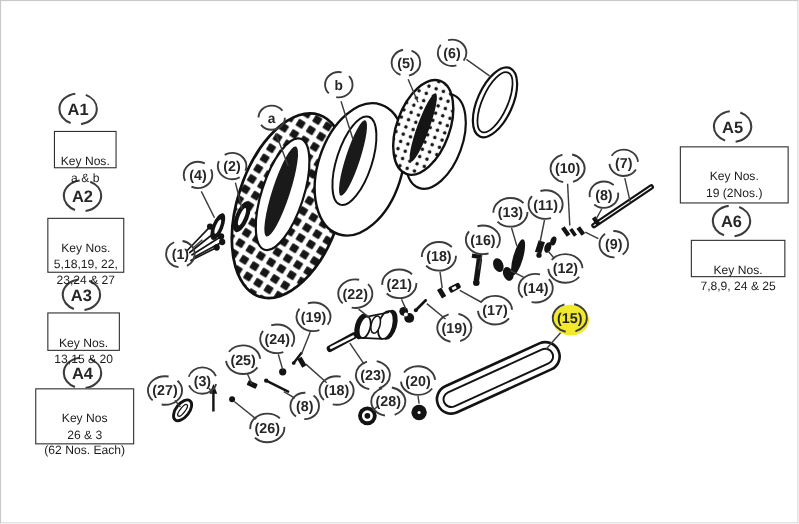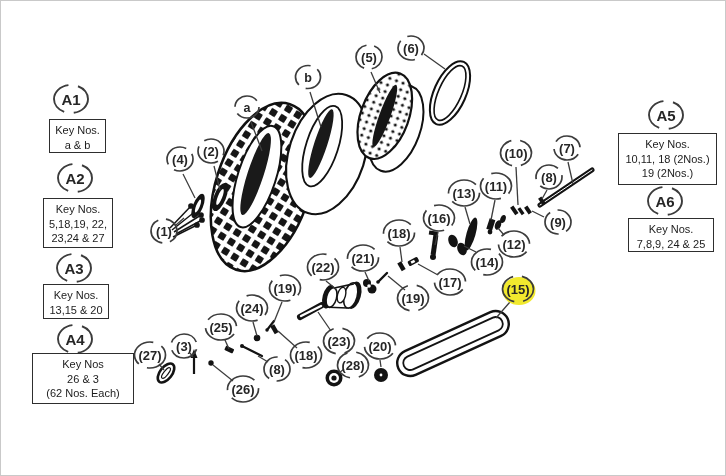--- a/index.html
+++ b/index.html
@@ -5,21 +5,21 @@
   html,body{margin:0;padding:0;background:#fff;}
   #stage{
     position:relative;width:726px;height:476px;background:#ffffff;
     border:1px solid #c9c9c9;box-sizing:border-box;overflow:hidden;
     font-family:"Liberation Sans", sans-serif;
   }
   #diagram-svg{position:absolute;left:0;top:0;}
   .panel-box{
     position:absolute;border:1.6px solid #2e2e2e;background:#fff;
     text-align:center;font-size:11px;line-height:1.32;color:#1c1c1c;
-    padding-top:3px;box-sizing:border-box;letter-spacing:0;
+    padding-top:20px;box-sizing:border-box;letter-spacing:0;
   }
   .callout-text{font-family:"Liberation Sans", sans-serif;font-weight:bold;fill:#262626;}
   .a-label{font-family:"Liberation Sans", sans-serif;font-weight:bold;fill:#262626;}
 </style>
 </head>
 <body>
 
 <div id="stage">
 
   <svg id="diagram-svg" width="726" height="476" viewBox="0 0 726 476">
@@ -390,28 +390,27 @@
   </div>
   <div class="panel-box" style="left:42px;top:197px;width:70px;height:50px;">
     <div>Key Nos.</div>
     <div>5,18,19, 22,</div>
     <div>23,24 &amp; 27</div>
   </div>
   <div class="panel-box" style="left:42px;top:283px;width:66px;height:35px;">
     <div>Key Nos.</div>
     <div>13,15 &amp; 20</div>
   </div>
-  <div class="panel-box" style="left:31px;top:352px;width:102px;height:51px;">
+  <div class="panel-box" style="left:31px;top:352px;width:90px;height:51px;">
     <div>Key Nos</div>
     <div>26 &amp; 3</div>
     <div>(62 Nos. Each)</div>
   </div>
   <div class="panel-box" style="left:617px;top:132px;width:99px;height:52px;">
     <div>Key Nos.</div>
-    <div>10,11, 18 (2Nos.)</div>
     <div>19 (2Nos.)</div>
   </div>
   <div class="panel-box" style="left:627px;top:217px;width:86px;height:34px;">
     <div>Key Nos.</div>
     <div>7,8,9, 24 &amp; 25</div>
   </div>
 
 </div>
 
 </body></html>

